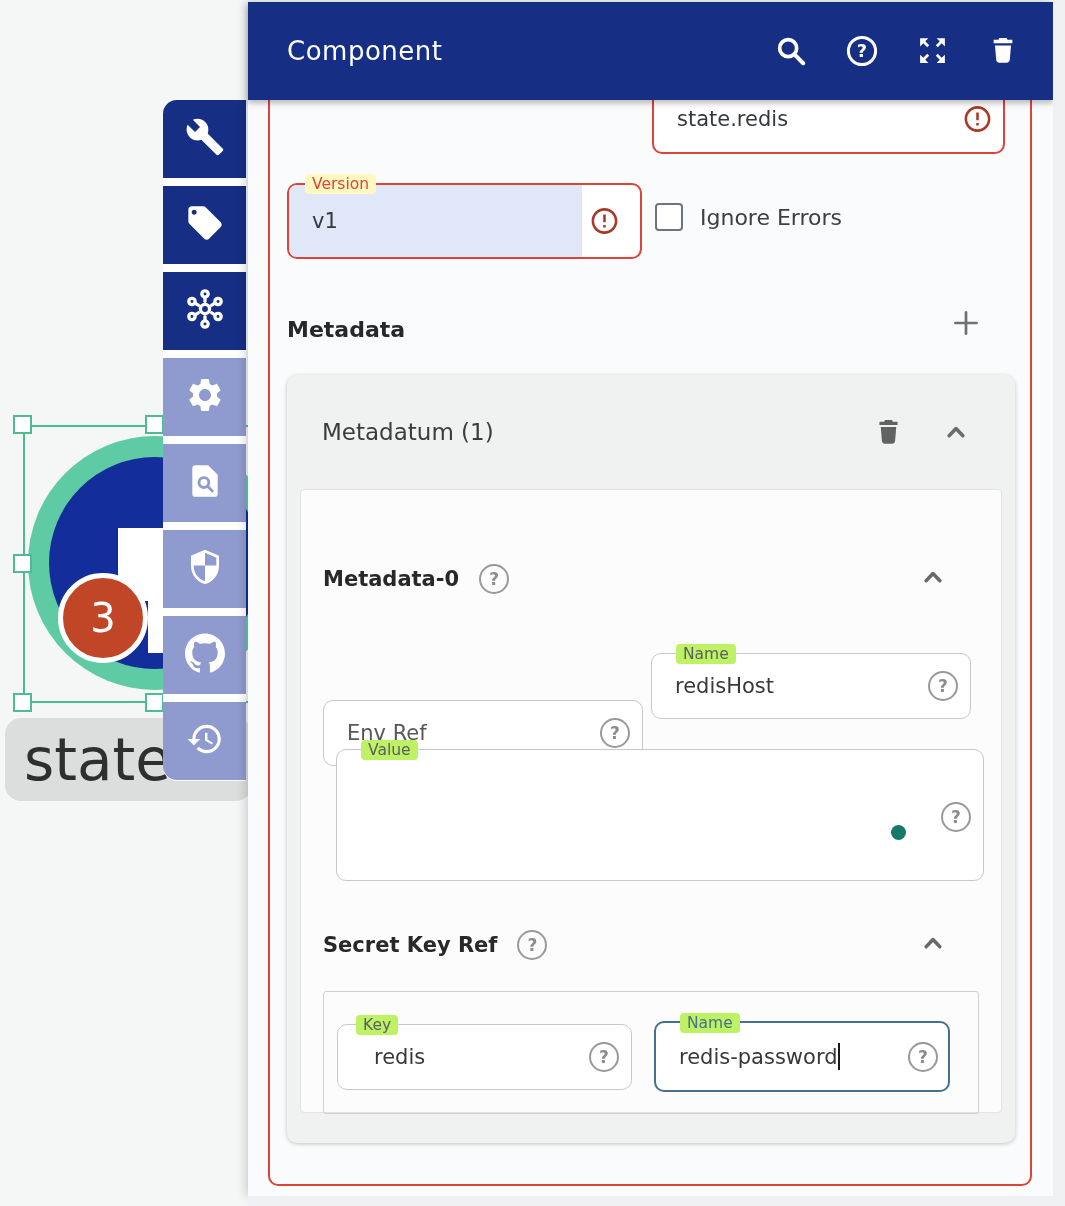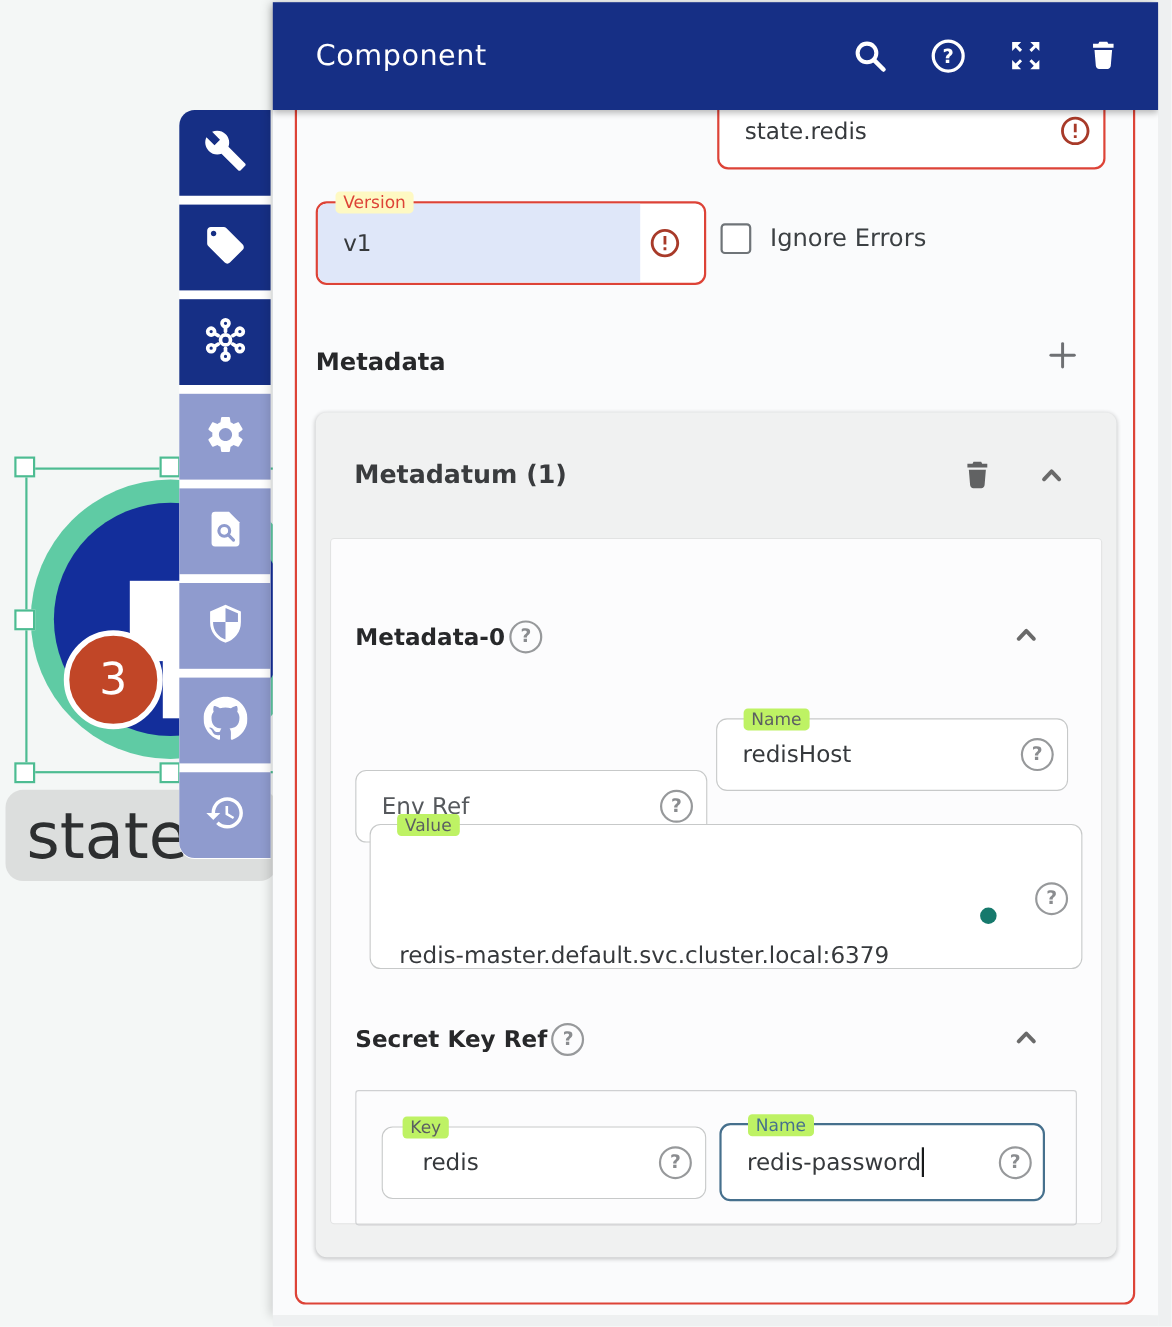--- a/index.html
+++ b/index.html
@@ -59,27 +59,27 @@
           width:30px; height:30px; border:2px solid #97999b; border-radius:50%;
           display:flex; align-items:center; justify-content:center;
           font-size:17px; font-weight:bold; color:#8a8c8f; cursor:pointer; }
   .help.inline { position:static; transform:none; flex:0 0 30px; }
   .err-icn { position:absolute; width:31px; height:31px; top:50%; transform:translateY(-50%); }
 
   .checkbox { left:407px; top:103px; width:28px; height:28px; border:2.5px solid #6f7478; border-radius:4px; background:#fff; cursor:pointer; }
   .chk-label { left:452px; top:103px; height:28px; display:flex; align-items:center; font-size:22px; color:#3c4043; }
 
   .sec-heading { font-size:22px; font-weight:bold; color:#27282a; }
-  .row-flex { display:flex; align-items:center; gap:4px; }
+  .row-flex { display:flex; align-items:center; gap:20px; }
 
   .icon-btn { cursor:pointer; display:flex; align-items:center; justify-content:center; }
 
   .card { left:39px; top:275px; width:728px; height:768px; background:#f0f1f1; border-radius:10px;
           box-shadow:0 1px 4px rgba(0,0,0,.22); }
-  .card-title { position:absolute; left:35px; top:44px; font-size:23px; color:#3a3c3e;font-weight:bold; }
+  .card-title { position:absolute; left:35px; top:44px; font-size:23px; color:#3a3c3e; }
   .card-body { position:absolute; left:13px; top:114px; width:702px; height:624px;
                background:#fcfcfd; border:1px solid #e2e3e3; border-radius:4px; }
 
   .fieldset { position:absolute; left:22px; top:501px; width:656px; height:123px;
               border:1px solid #cfd0d2; border-radius:3px; }
 
   .dot { position:absolute; left:554px; top:75px; width:15px; height:15px; border-radius:50%; background:#16796c; }
   .cursor-bar { display:inline-block; width:2px; height:27px; background:#17191a; margin-left:1px; vertical-align:middle; }
 
   .page-strip-right { left:1053px; top:0; width:12px; height:1206px; background:#eef0f1; z-index:40; }
@@ -297,21 +297,20 @@
         <div class="tfield" style="left:350px; top:163px; width:320px; height:66px;">
           <span class="flabel">Name</span>
           <span>redisHost</span>
           <span class="help">
               <span>?</span>
             </span>
         </div>
 
         <div class="tfield" style="left:35px; top:259px; width:648px; height:132px; align-items:flex-end; padding-left:26px;">
           <span class="flabel">Value</span>
-          <span>redis-master.default.svc.cluster.local:6379</span>
           <span class="dot"></span>
           <span class="help" style="top:67px;">
               <span>?</span>
             </span>
         </div>
 
         <div class="abs row-flex" style="left:22px; top:440px; height:30px;">
           <span class="sec-heading" style="font-size:21px;">Secret Key Ref</span>
           <span class="help inline">
               <span>?</span>
@@ -319,21 +318,21 @@
         </div>
         <div class="abs icon-btn" style="left:615px; top:440px; width:34px; height:30px;">
           <span>
             <svg width="30" height="30" viewBox="0 0 24 24" fill="none">
                 <polyline points="6.5,15 12,9.2 17.5,15" stroke="#6a6a6a" stroke-width="2.8" stroke-linecap="round" stroke-linejoin="round"></polyline>
               </svg>
           </span>
         </div>
 
         <div class="fieldset">
-          <div class="tfield" style="left:23px; top:32px; width:295px; height:66px;padding-left:36px;">
+          <div class="tfield" style="left:13px; top:32px; width:295px; height:66px;padding-left:36px;">
             <span class="flabel" style="left:18px;">Key</span>
             <span>redis</span>
             <span class="help">
                 <span>?</span>
               </span>
           </div>
           <div class="tfield focused" style="left:330px; top:29px; width:296px; height:71px;">
             <span class="flabel blue">Name</span>
             <span>redis-password</span>
               <span class="cursor-bar"></span>

